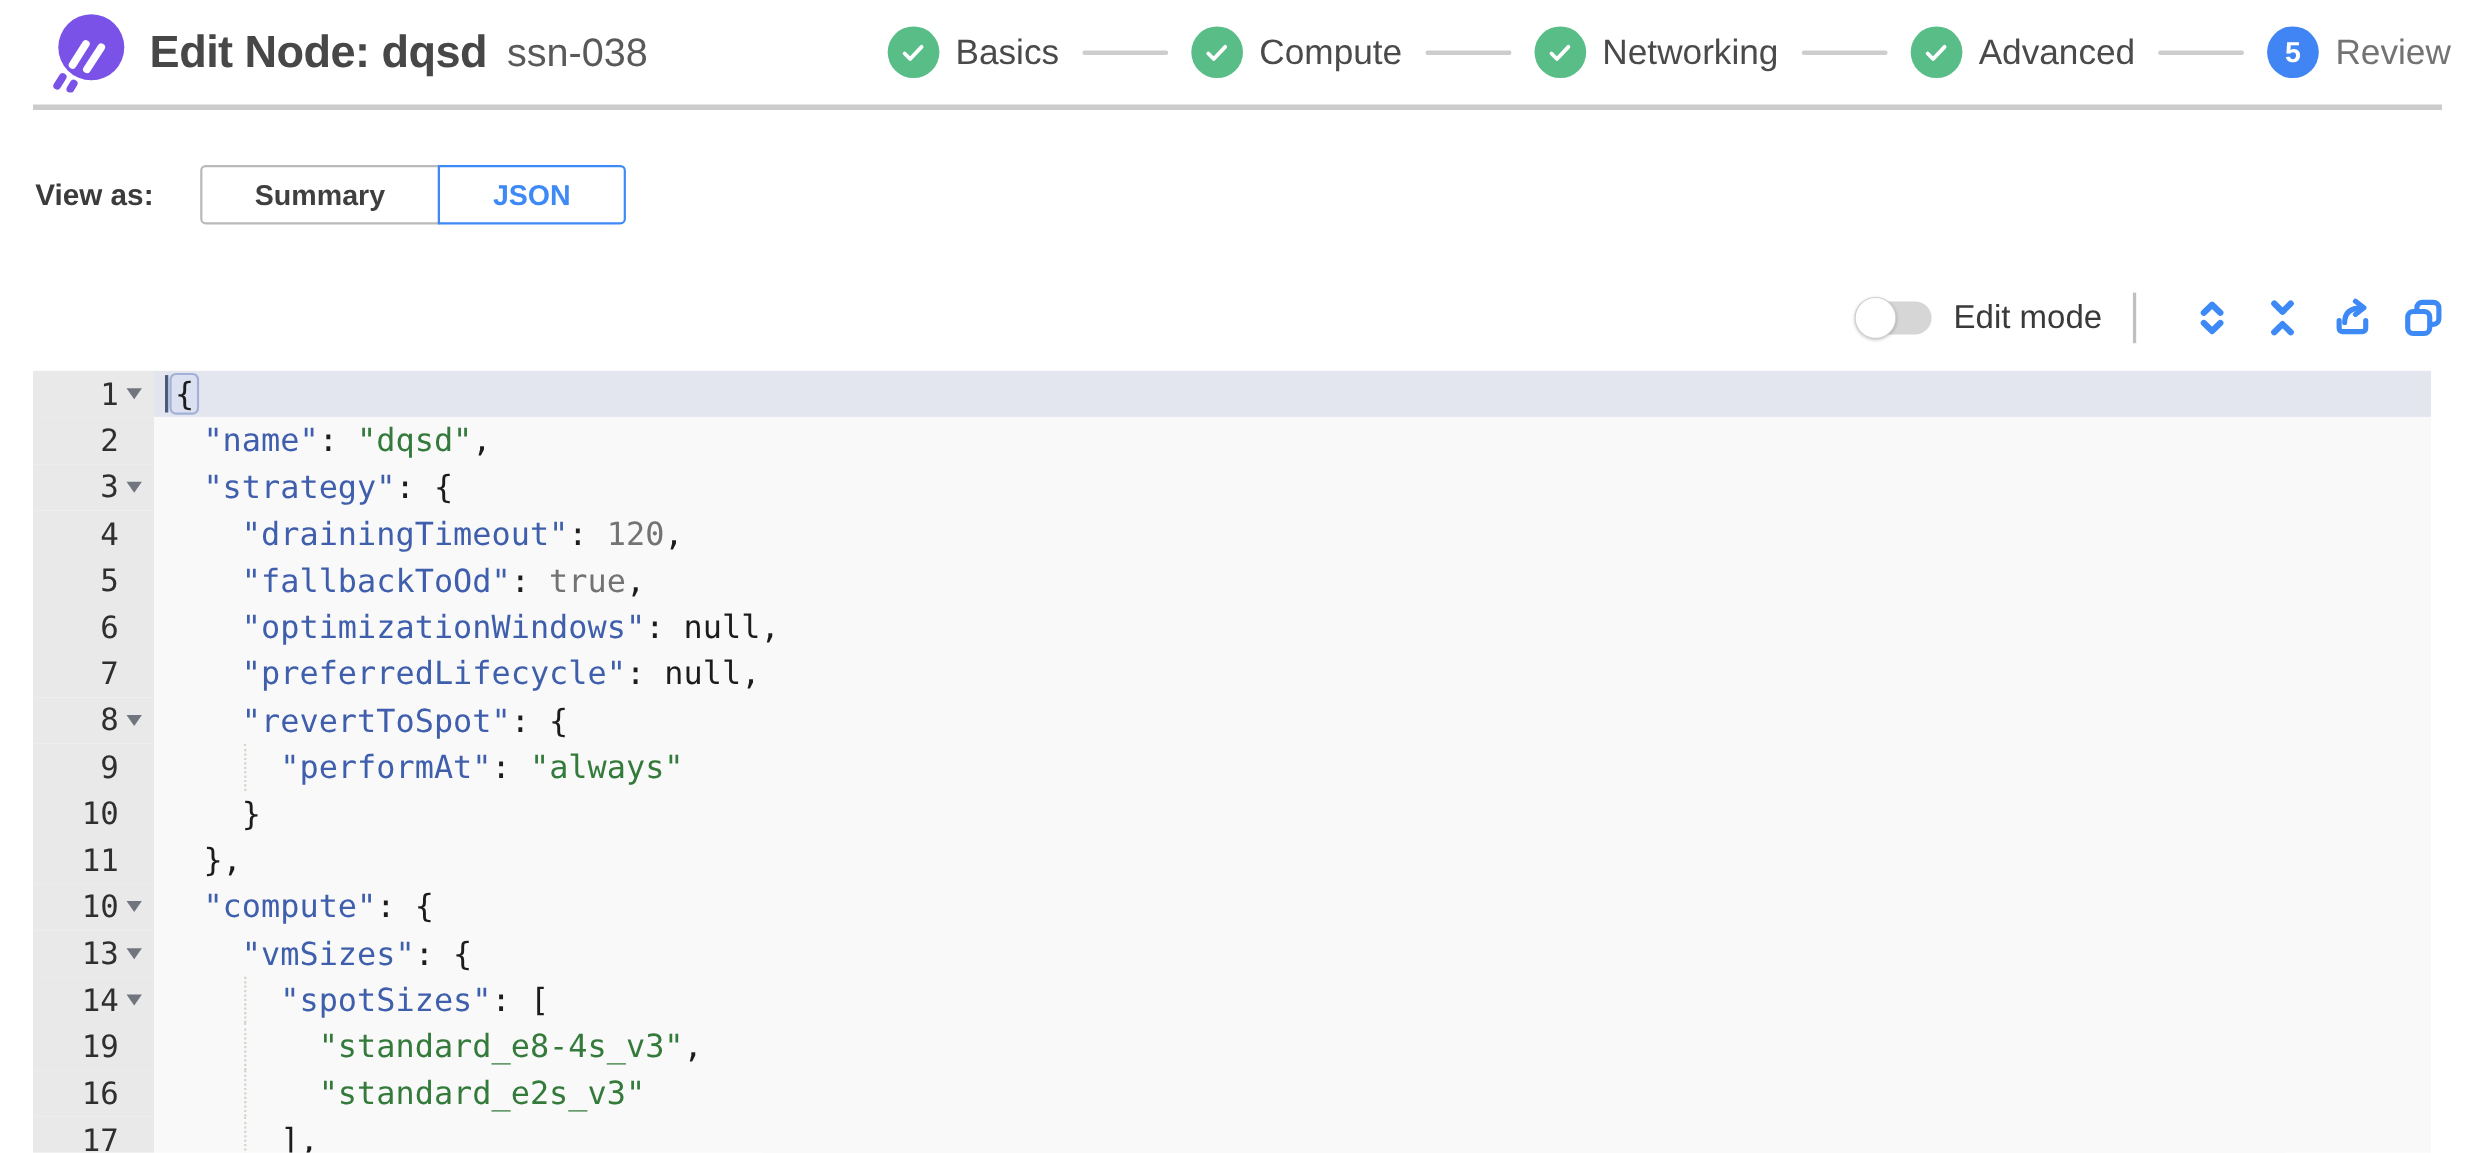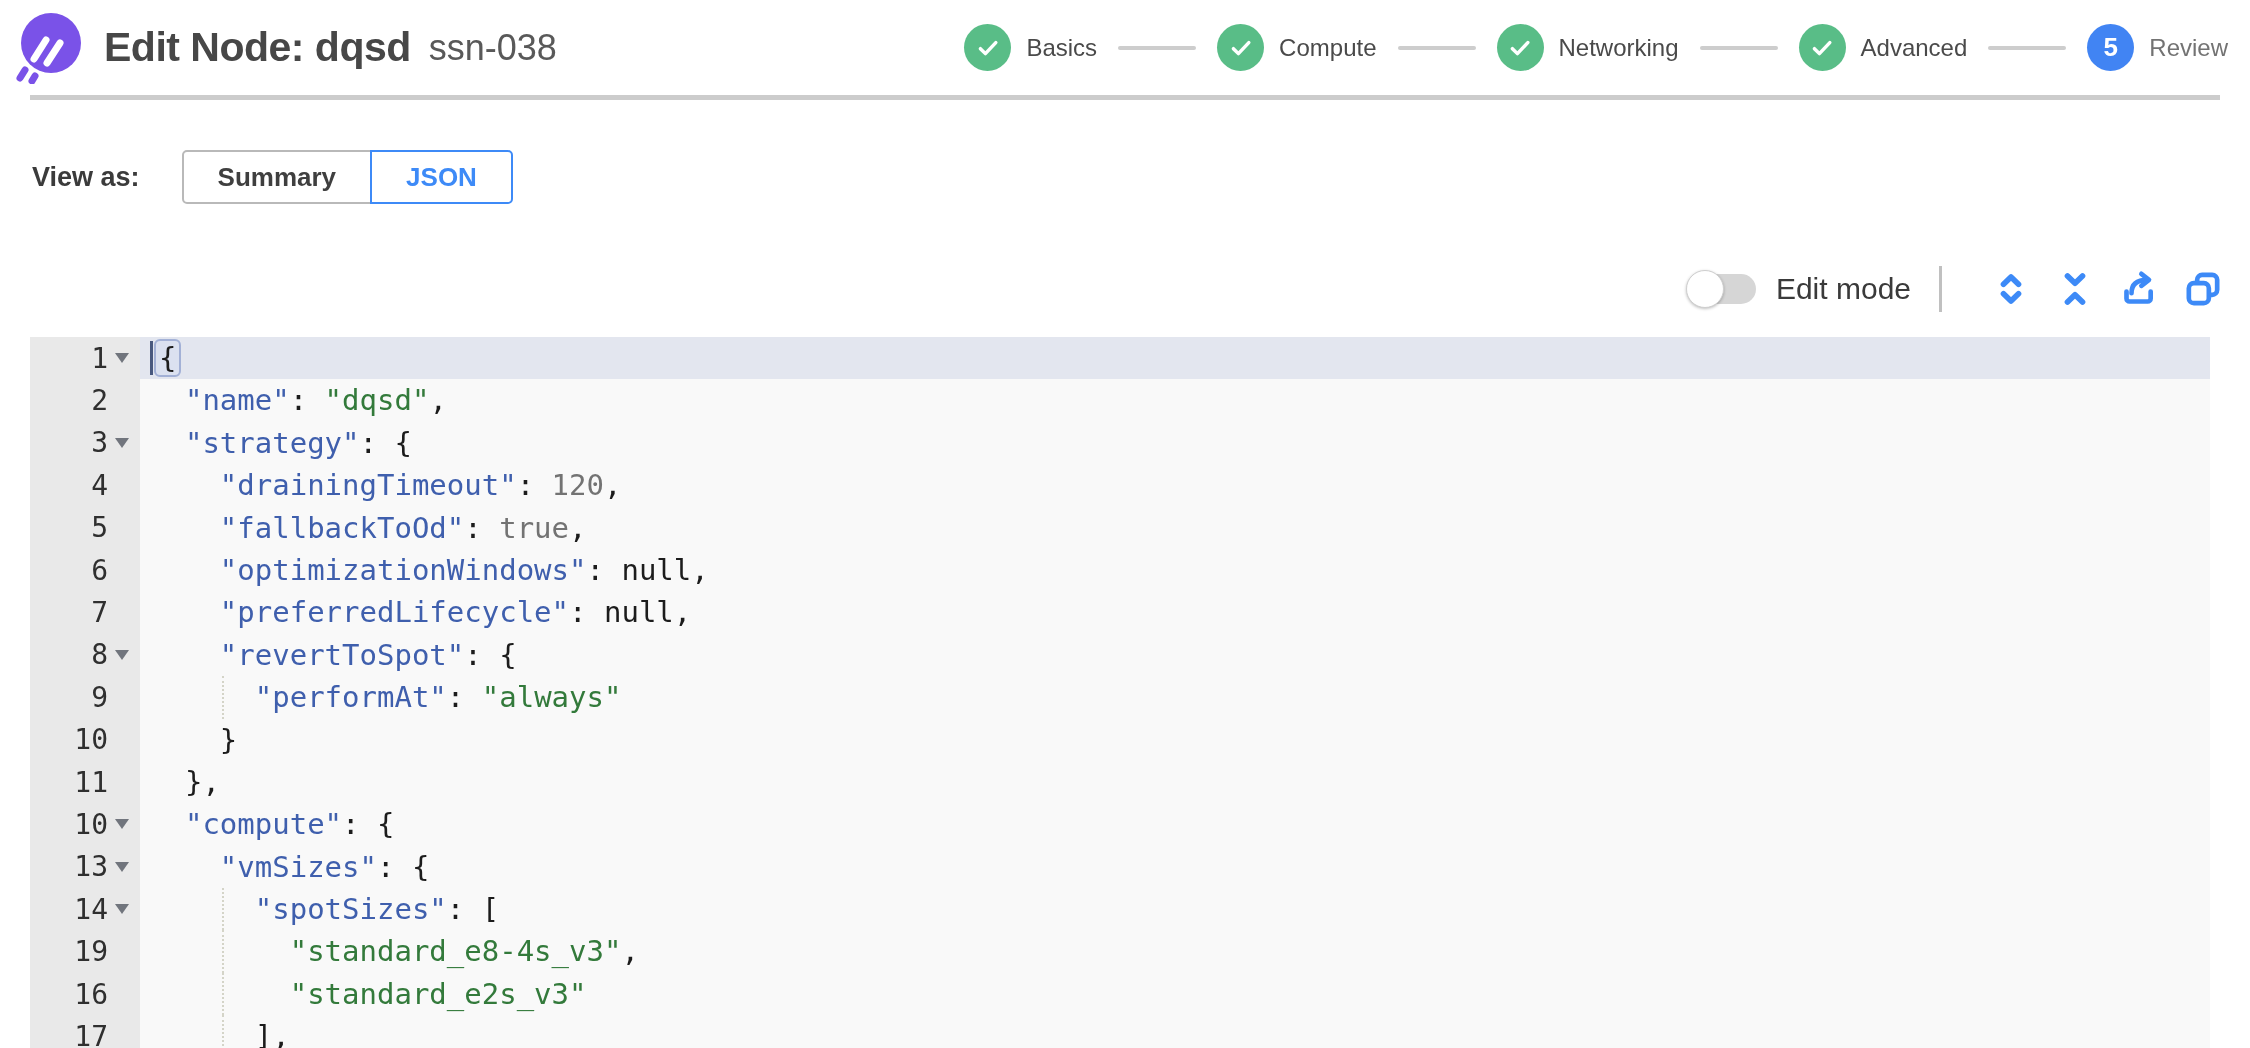--- a/index.html
+++ b/index.html
@@ -9,21 +9,21 @@
     font-family: "Liberation Sans", sans-serif;
     overflow: hidden;
     position: relative;
     color: #333;
   }
 
   
   .header {
     position: absolute; top: 0; left: 0; right: 0; height: 95px;
     display: flex; align-items: center;
-    padding: 0 22px 0 14px;
+    padding: 0 22px 0 46px;
     background: #fff;
   }
   .header-rule {
     position: absolute; top: 95px; left: 30px; right: 30px; height: 5px;
     background: #cccccc;
   }
   .logo { width: 68px; height: 72px; flex: 0 0 auto; display: block; }
   .title {
     font-size: 41px; font-weight: bold; color: #474747;
     margin-left: 22px; white-space: nowrap; letter-spacing: -0.5px;
@@ -38,36 +38,36 @@
   .step { display: flex; align-items: center; cursor: pointer; }
   .step-circle {
     width: 47px; height: 47px; border-radius: 50%;
     display: flex; align-items: center; justify-content: center;
     flex: 0 0 auto;
   }
   .step-circle.done { background: #59bd87; }
   .step-circle.current { background: #4184f3; }
   .step-circle svg { width: 26px; height: 26px; }
   .step-num { color: #fff; font-size: 26px; font-weight: bold; }
-  .step-label { margin-left: 15px; font-size: 24px; color: #4a4a4a; white-space: nowrap; }
+  .step-label { margin-left: 15px; font-size: 32px; color: #4a4a4a; white-space: nowrap; }
   .step-label.current { color: #737373; font-weight: 500; }
   .connector {
     width: 78px; height: 4px; background: #cdcdcd; border-radius: 2px;
     margin: 0 21px; flex: 0 0 auto;
   }
 
   
   .viewas { position: absolute; top: 150px; left: 32px; display: flex; align-items: center; height: 54px; }
   .viewas-label { font-size: 27px; font-weight: bold; color: #3b3b3b; margin-right: 42px; }
   .seg { display: flex; }
   .seg-btn {
     height: 54px; background: #fff; border: 2px solid #b9b9b9;
     font-family: "Liberation Sans", sans-serif;
     font-size: 26px; font-weight: bold; color: #3f3f3f;
-    padding: 0 34px; cursor: pointer;
+    padding: 0 48px; cursor: pointer;
   }
   .seg-btn:first-child { border-radius: 5px 0 0 5px; }
   .seg-btn:last-child { border-radius: 0 5px 5px 0; margin-left: -2px; }
   .seg-btn.selected { border-color: #3d8af7; color: #3d8af7; position: relative; z-index: 2; }
 
   
   .toolbar { position: absolute; top: 258px; right: 26px; height: 62px; display: flex; align-items: center; }
   .toggle {
     position: relative; width: 68px; height: 30px; border-radius: 15px;
     background: #d6d6d6; cursor: pointer; flex: 0 0 auto;

